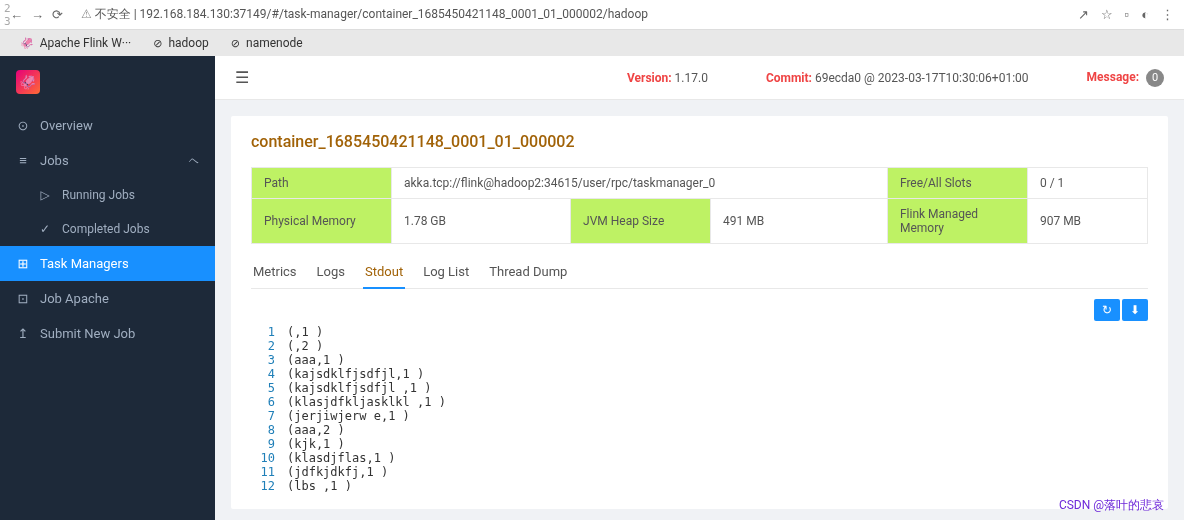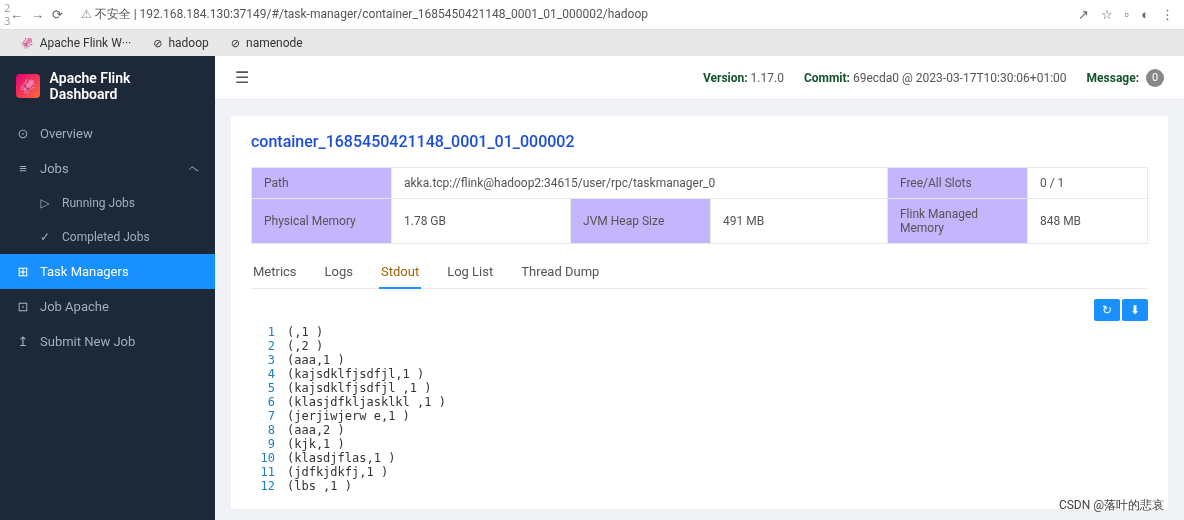--- a/index.html
+++ b/index.html
@@ -23,44 +23,44 @@
     .nav-item { display: flex; align-items: center; gap: 10px; padding: 10px 16px; font-size: 13px; cursor: pointer; color: #a0aec0; }
     .nav-item.active { background: #1890ff; color: #fff; }
     .nav-item.sub { padding-left: 38px; font-size: 12px; }
     .nav-icon { width: 14px; display: inline-block; text-align: center; }
     .nav-chevron { margin-left: auto; font-size: 10px; }
     
     .main { flex: 1; display: flex; flex-direction: column; overflow: hidden; }
     .top-header { background: #fff; padding: 12px 20px; display: flex; align-items: center; gap: 20px; border-bottom: 1px solid #e8e8e8; font-size: 12px; color: #555; }
     .menu-toggle { font-size: 16px; cursor: pointer; }
     .header-spacer { flex: 1; }
-    .header-item strong { color: #14532d; }
+    .header-item strong { color: #ef4444; margin-left: 38px; }
     .msg-badge { background: #888; color: #fff; border-radius: 50%; width: 18px; height: 18px; display: inline-flex; align-items: center; justify-content: center; font-size: 11px; margin-left: 4px; }
     
     .content-area { flex: 1; padding: 16px; overflow: auto; }
     .panel { background: #fff; border-radius: 2px; padding: 16px 20px; }
-    .page-title { font-size: 16px; font-weight: 500; margin-bottom: 16px; color: #1d4ed8; }
+    .page-title { font-size: 16px; font-weight: 500; margin-bottom: 16px; color: #a16207; }
     
     .info-table { width: 100%; border-collapse: collapse; margin-bottom: 12px; font-size: 12px; }
     .info-table td { border: 1px solid #e8e8e8; padding: 8px 12px; color: #555; }
-    .info-table td.label { background: #c4b5fd; width: 140px; }
-    
-    .subtabs { display: flex; gap: 24px; border-bottom: 1px solid #e8e8e8; margin-bottom: 10px; font-size: 13px; }
+    .info-table td.label { background: #bef264; width: 140px; }
+    
+    .subtabs { display: flex; gap: 16px; border-bottom: 1px solid #e8e8e8; margin-bottom: 10px; font-size: 13px; }
     .subtab { padding: 8px 2px; cursor: pointer; color: #555; border-bottom: 2px solid transparent; margin-bottom: -1px; }
     .subtab.active { color: #a16207; border-bottom-color: #1890ff; }
     
     .code-toolbar { display: flex; justify-content: flex-end; gap: 0; margin-bottom: 4px; }
     .toolbar-btn { background: #1890ff; color: #fff; border: none; padding: 4px 8px; font-size: 12px; cursor: pointer; border-radius: 2px; margin-left: 2px; }
     
     .code-viewer { font-family: Consolas, Menlo, monospace; font-size: 12px; position: relative; }
     .code-line { display: flex; }
     .line-num { width: 36px; text-align: right; padding-right: 12px; color: #1f7fb8; user-select: none; }
     .line-content { color: #333; white-space: pre; }
     
-    .watermark { position: fixed; bottom: 6px; right: 20px; color: #404040; font-size: 12px; }
+    .watermark { position: fixed; bottom: 6px; right: 20px; color: #6d28d9; font-size: 12px; }
     
     .line-nums-col { position: absolute; left: 0; color: #aaa; font-family: monospace; font-size: 11px; padding: 2px; }
   </style>
 </head>
 <body>
 
 <div class="line-nums-col" style="top:0;left:2px">
   <div>2</div>
   <div>3</div>
 </div>
@@ -97,21 +97,20 @@
   <div class="tab">
     <span class="tab-icon">⊘</span>
     <span>namenode</span>
   </div>
 </div>
 
 <div class="app-container">
   <div class="sidebar">
     <div class="sidebar-header">
       <div class="logo-icon">🦑</div>
-      <span>Apache Flink Dashboard</span>
     </div>
     <div class="nav-item">
       <span class="nav-icon">⊙</span>
       <span>Overview</span>
     </div>
     <div class="nav-item">
       <span class="nav-icon">≡</span>
       <span>Jobs</span>
       <span class="nav-chevron">ヘ</span>
     </div>
@@ -164,21 +163,21 @@
             <td colspan="3">akka.tcp://flink@hadoop2:34615/user/rpc/taskmanager_0</td>
             <td class="label">Free/All Slots</td>
             <td>0 / 1</td>
           </tr>
           <tr>
             <td class="label">Physical Memory</td>
             <td>1.78 GB</td>
             <td class="label">JVM Heap Size</td>
             <td>491 MB</td>
             <td class="label">Flink Managed Memory</td>
-            <td>848 MB</td>
+            <td>907 MB</td>
           </tr>
         </tbody>
           </table>
 
         <div class="subtabs">
           <div class="subtab">Metrics</div>
           <div class="subtab">Logs</div>
           <div class="subtab active">Stdout</div>
           <div class="subtab">Log List</div>
           <div class="subtab">Thread Dump</div>

